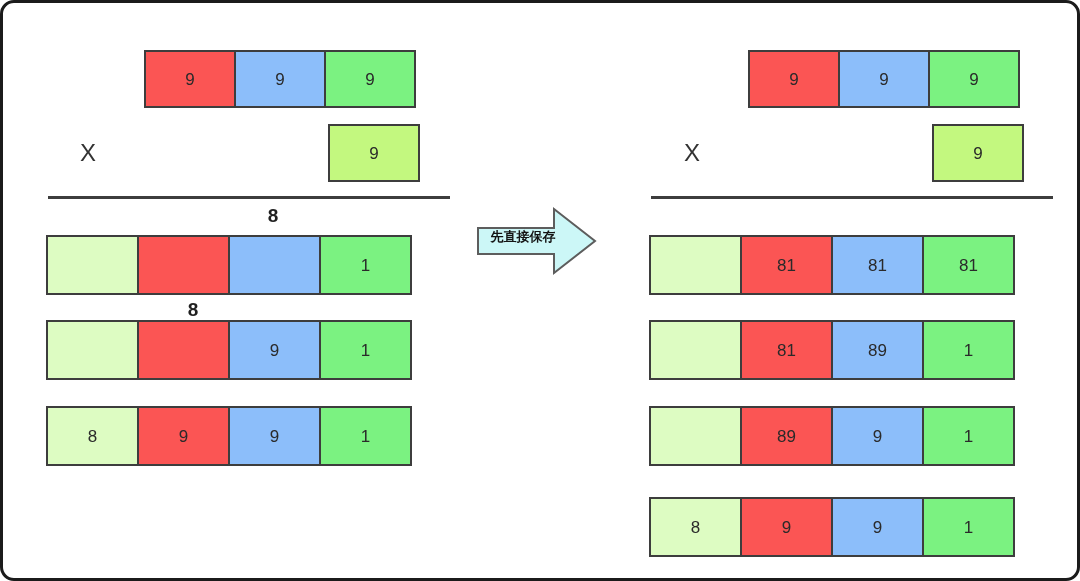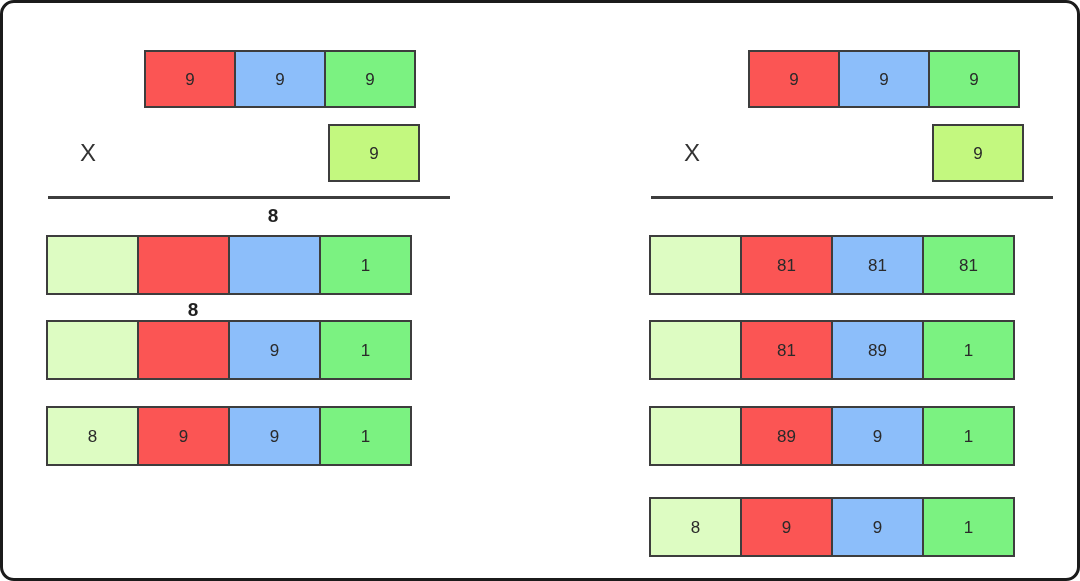--- a/index.html
+++ b/index.html
@@ -134,20 +134,26 @@
       <div class="cell c-blue" style="width: 93px; height: 60px;">9</div>
       <div class="cell c-green" style="width: 93px; height: 60px;">1</div>
     </div>
   <div class="row" id="left-res-2" style="left:43px; top:403px;">
       <div class="cell c-pale" style="width: 93px; height: 60px;">8</div>
       <div class="cell c-red" style="width: 93px; height: 60px;">9</div>
       <div class="cell c-blue" style="width: 93px; height: 60px;">9</div>
       <div class="cell c-green" style="width: 93px; height: 60px;">1</div>
     </div>
 
+  <div id="arrow-wrap">
+    <svg width="122" height="70" viewBox="0 0 122 70" xmlns="http://www.w3.org/2000/svg">
+      <polygon points="2,22 78,22 78,3 119,35 78,67 78,48 2,48" fill="#ccf7f7" stroke="#5d5d5d" stroke-width="2"></polygon>
+    </svg>
+    <div class="arrow-label">先直接保存</div>
+  </div>
 
   <div class="row" id="right-mcand" style="left:745px; top:47px;">
       <div class="cell c-red" style="width: 92px; height: 58px;">9</div>
       <div class="cell c-blue" style="width: 92px; height: 58px;">9</div>
       <div class="cell c-green" style="width: 92px; height: 58px;">9</div>
     </div>
 
   <div class="xsign" style="left:681px; top:138px;">X</div>
 
   <div class="row" id="right-mplier" style="left:929px; top:121px;">

